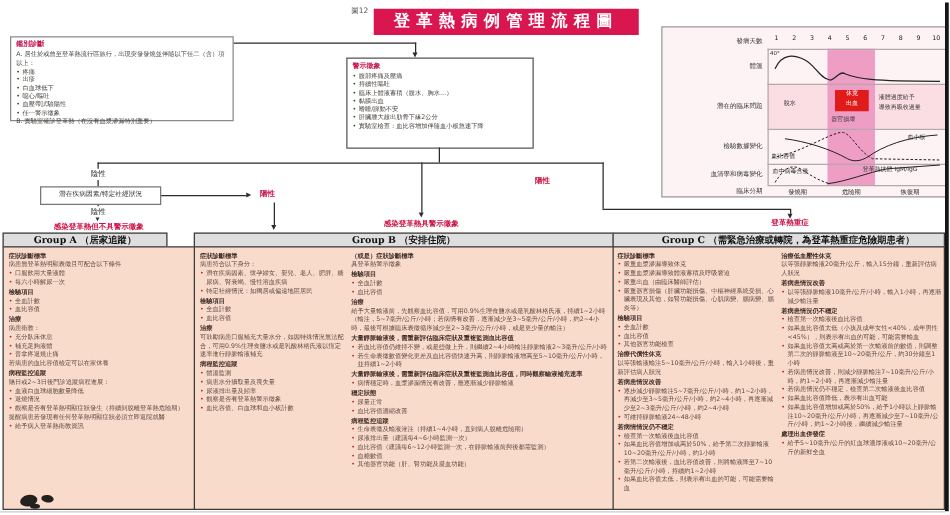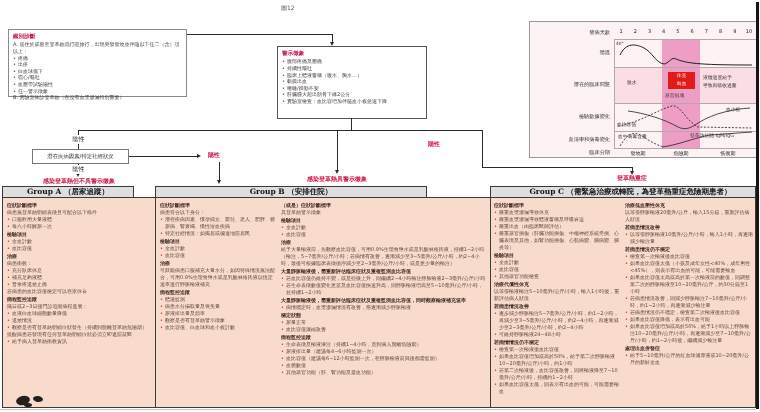--- a/index.html
+++ b/index.html
@@ -57,20 +57,21 @@
   .edgebar{position:absolute;left:756px;top:2px;width:3px;height:407px;background:#151515;}
   .blob{position:absolute;background:#24201e;border-radius:50%;}
   .botline{position:absolute;left:0;top:409px;width:756px;height:1px;background:#c9c9c9;}
 </style>
 </head>
 <body>
 
 <div class="page">
 
   <div class="fig-label">圖12</div>
+  <div class="title-banner">登革熱病例管理流程圖</div>
 
   <div class="fbox" style="left:8px;top:29px;width:179px;height:68px;">
     <div class="box-title">鑑別診斷</div>
     <div>
         <div class="ln p">A. 居住於或曾至登革熱流行區旅行，出現突發發燒並伴隨以下任二（含）項以上：</div>
         <div class="ln b">疼痛</div>
         <div class="ln b">出疹</div>
         <div class="ln b">白血球低下</div>
         <div class="ln b">噁心/嘔吐</div>
         <div class="ln b">血壓帶試驗陽性</div>
@@ -119,21 +120,21 @@
   <div class="vline" style="left:482px;top:130px;height:37px;"></div>
   <div class="hline" style="left:482px;top:167px;width:150px;"></div>
   <div class="vline" style="left:632px;top:167px;height:4px;"></div>
   <div class="arr-d" style="left:629.5px;top:171px;"></div>
 
   <div class="outcome" style="left:4px;top:177px;width:150px;">感染登革熱但不具警示徵象</div>
   <div class="outcome" style="left:287px;top:175px;width:100px;">感染登革熱具警示徵象</div>
   <div class="outcome" style="left:590px;top:174px;width:84px;">登革熱重症</div>
 
   <div class="thead" style="left:2px;width:132px;">Group A （居家追蹤）</div>
-  <div class="thead" style="left:155px;width:272px;">Group B （安排住院）</div>
+  <div class="thead" style="left:155px;width:336px;">Group B （安排住院）</div>
   <div class="thead" style="left:490px;width:266px;padding-left:15px;">Group C （需緊急治療或轉院，為登革熱重症危險期患者）</div>
 
   <div class="panel"></div>
   <div class="vdiv" style="left:155px;"></div>
   <div class="vdiv" style="left:490px;"></div>
 
   <div class="col" style="left:7px;top:201px;width:145px;">
       <div class="ln h">症狀診斷標準</div>
       <div class="ln p">病患無登革熱明顯表徵且可配合以下條件</div>
       <div class="ln b">口服飲用大量液體</div>

